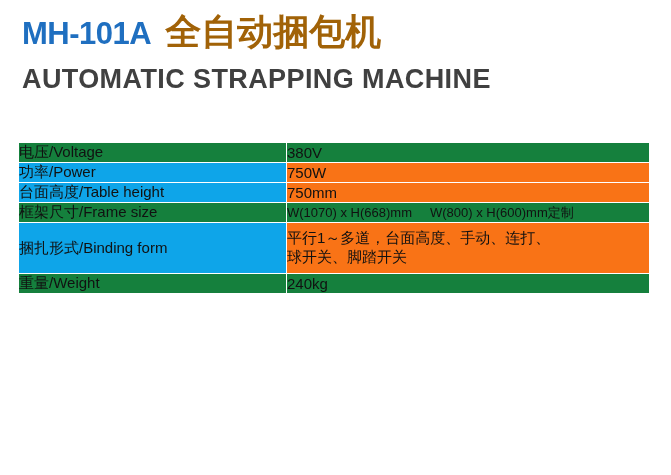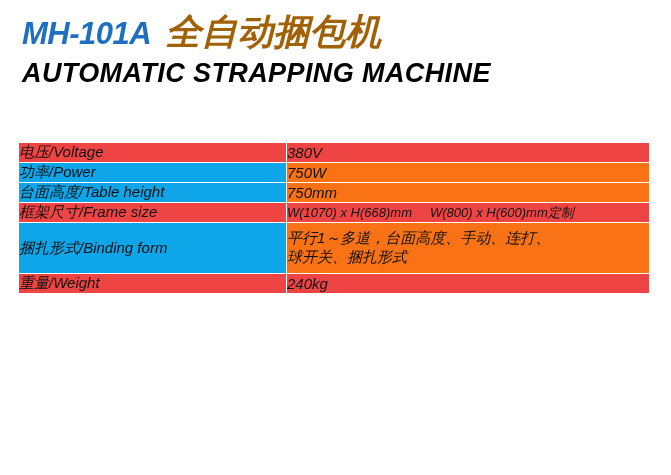--- a/index.html
+++ b/index.html
@@ -12,21 +12,20 @@
     background: #ffffff;
     font-family: "Liberation Sans", sans-serif;
     overflow: hidden;
   }
   .page {
     position: relative;
     width: 543px;
     height: 475px;
     box-sizing: border-box;
     padding: 0;
-    font-style: italic;
   }
   .header {
     padding: 12px 0 0 22px;
   }
   .title-line {
     display: flex;
     align-items: baseline;
     gap: 14px;
   }
   .model-code {
@@ -36,24 +35,24 @@
     letter-spacing: -0.5px;
     line-height: 1.1;
   }
   .title-cn {
     font-size: 36px;
     font-weight: bold;
     color: #a16207;
     line-height: 1.1;
   }
   .title-en {
-    margin-top: 6px;
+    margin-top: 12px;
     font-size: 27px;
     font-weight: bold;
-    color: #000000;
+    color: #404040;
     letter-spacing: 0.4px;
     line-height: 1.15;
   }
 
   .spec-table {
     position: absolute;
     left: 18px;
     top: 142px;
     width: 632px;
     border-collapse: collapse;
@@ -83,21 +82,21 @@
   tr.head .cell-label,
   tr.head .cell-value {
     background: #a9d0e8;
     font-weight: bold;
     font-size: 17px;
     padding-top: 9px;
     padding-bottom: 9px;
   }
   tr.alt .cell-label,
   tr.alt .cell-value {
-    background: #ef4444;
+    background: #15803d;
   }
   .cell-value.small {
     font-size: 13px;
     margin-left: 28px;
   }
   .cell-value .line2 {
     display: block;
   }
   .cell-value .gap {
     display: inline-block;
@@ -137,21 +136,21 @@
         <td class="cell-value">750mm</td>
       </tr>
       <tr class="alt">
         <td class="cell-label">框架尺寸/Frame size</td>
         <td class="cell-value small"><span>W(1070) x H(668)mm</span><span class="gap"></span><span>W(800) x H(600)mm定制</span></td>
       </tr>
       <tr class="two-line">
         <td class="cell-label">捆扎形式/Binding form</td>
         <td class="cell-value">
             <span class="line2">平行1～多道，台面高度、手动、连打、</span>
-            <span class="line2">球开关、捆扎形式</span>
+            <span class="line2">球开关、脚踏开关</span>
           </td>
       </tr>
       <tr class="alt">
         <td class="cell-label">重量/Weight</td>
         <td class="cell-value">240kg</td>
       </tr>
     </tbody>
   </table>
 
 </div>

